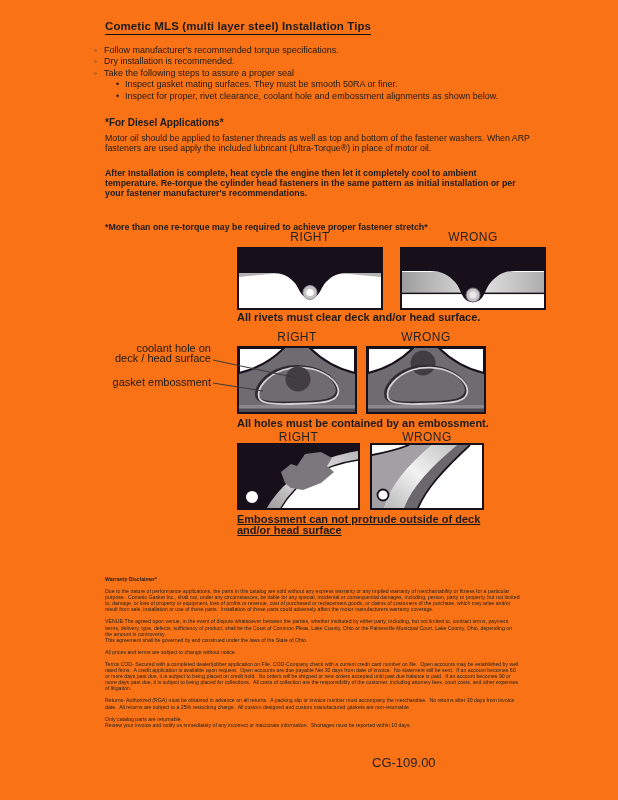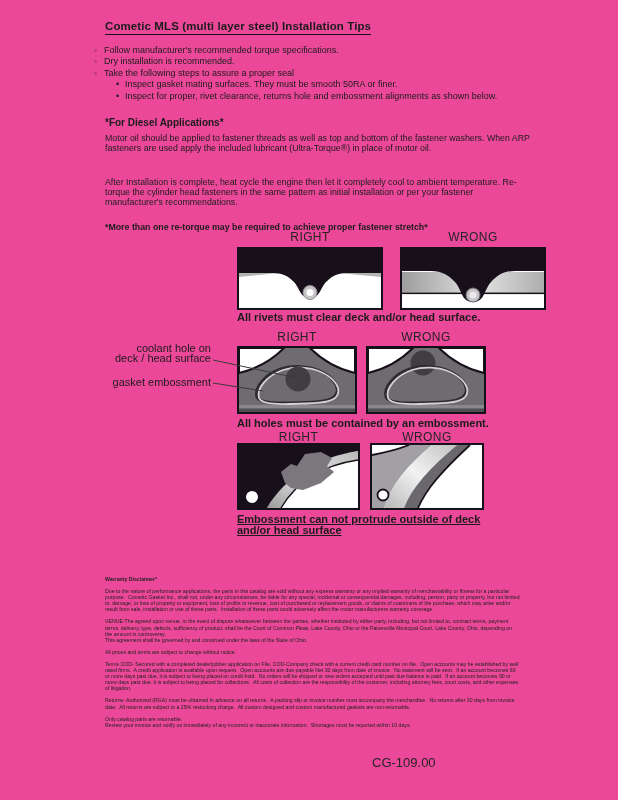--- a/index.html
+++ b/index.html
@@ -1,30 +1,30 @@
 <!DOCTYPE html>
 <html><head>
 <meta charset="utf-8">
 <style>
   html,body{margin:0;padding:0;background:#ffffff;}
   body{font-family:"Liberation Sans", sans-serif;color:#1b1b1b;}
-  .page{position:relative;width:618px;height:800px;background:#ec4899;overflow:hidden;}
+  .page{position:relative;width:618px;height:800px;background:#f97316;overflow:hidden;}
 
   .title{position:absolute;left:105px;top:20px;font-size:11.5px;font-weight:bold;
          border-bottom:1.5px solid #111;padding-bottom:2px;letter-spacing:.1px;}
 
   .bullets{position:absolute;left:94px;top:45px;font-size:9px;}
   .b-row{display:flex;align-items:baseline;height:11.4px;line-height:11.4px;}
   .b-glyph{width:10px;font-size:8px;}
   .sub .b-glyph{width:9px;font-size:9px;}
   .sub{margin-left:22px;}
 
   .h-diesel{position:absolute;left:105px;top:117px;font-size:10px;font-weight:bold;}
   .para{position:absolute;left:105px;width:426px;font-size:8.8px;line-height:10px;}
-  .p1{top:133px;} .p2{top:177px;} .p3{top:222px;font-weight:bold;}
+  .p1{top:133px;} .p2{top:168px;font-weight:bold;} .p3{top:222px;font-weight:bold;}
 
   .rw-label{position:absolute;font-size:12px;color:#232323;text-align:center;letter-spacing:.4px;}
   .dbox{position:absolute;border:2.2px solid #17101b;box-sizing:border-box;background:#fff;}
   .dbox svg{display:block;width:100%;height:100%;}
   .caption{position:absolute;font-size:11px;font-weight:bold;line-height:10.5px;}
 
   .side-label{position:absolute;left:90px;width:121px;text-align:right;font-size:11px;line-height:10px;}
 
   .legal{position:absolute;left:105px;top:576px;width:415px;font-size:5.2px;line-height:6.1px;color:#222;}
   .legal .lh{font-weight:bold;margin:0 0 6px 0;}
@@ -53,21 +53,21 @@
     <div class="b-row">
       <span class="b-glyph">◦</span>
       <span>Take the following steps to assure a proper seal</span>
     </div>
     <div class="b-row sub">
       <span class="b-glyph">•</span>
       <span>Inspect gasket mating surfaces.  They must be smooth 50RA or finer.</span>
     </div>
     <div class="b-row sub">
       <span class="b-glyph">•</span>
-      <span>Inspect for proper, rivet clearance, returns hole and embossment alignments as shown below.</span>
+      <span>Inspect for proper, rivet clearance, coolant hole and embossment alignments as shown below.</span>
     </div>
   </div>
 
   <div class="h-diesel">*For Diesel Applications*</div>
   <div class="para p1">Motor oil should be applied to fastener threads as well as top and bottom of the fastener washers. When ARP fasteners are used apply the included lubricant (Ultra-Torque®) in place of motor oil.</div>
   <div class="para p2">After Installation is complete, heat cycle the engine then let it completely cool to ambient temperature. Re-torque the cylinder head fasteners in the same pattern as initial installation or per your fastener manufacturer's recommendations.</div>
   <div class="para p3">*More than one re-torque may be required to achieve proper fastener stretch*</div>
 
   <div class="rw-label" style="left:237px;top:230px;width:146px;">RIGHT</div>
   <div class="rw-label" style="left:400px;top:230px;width:146px;">WRONG</div>

